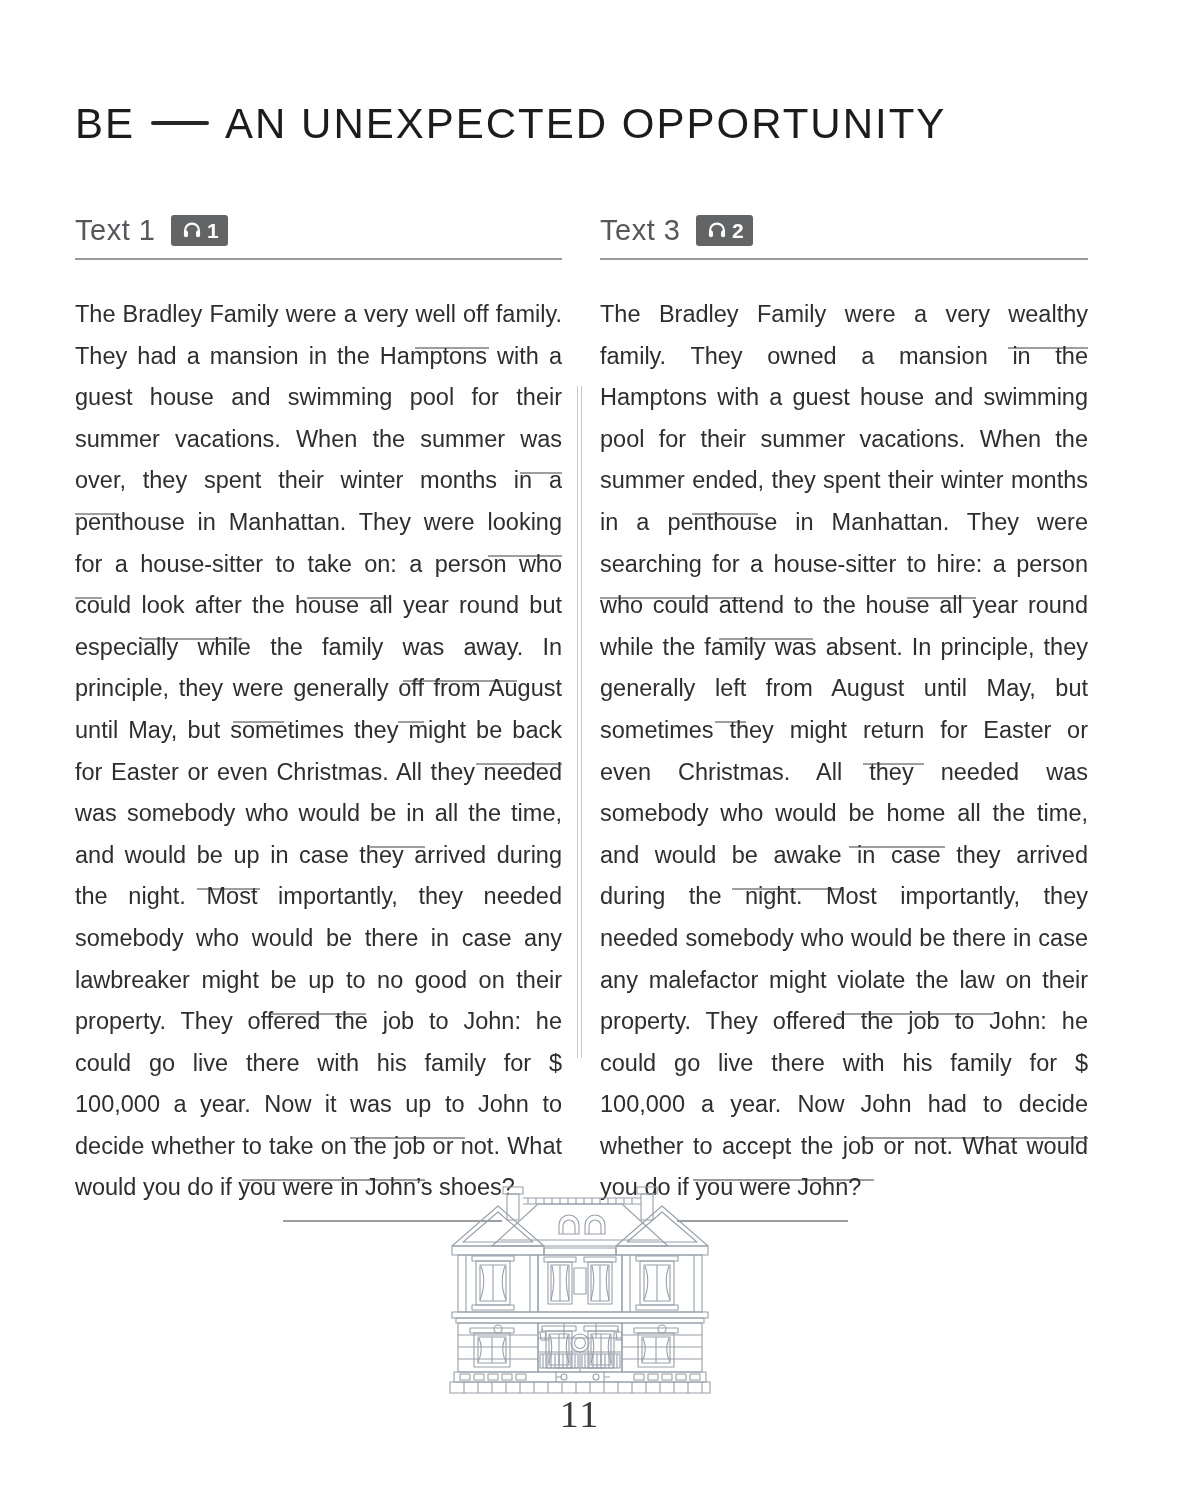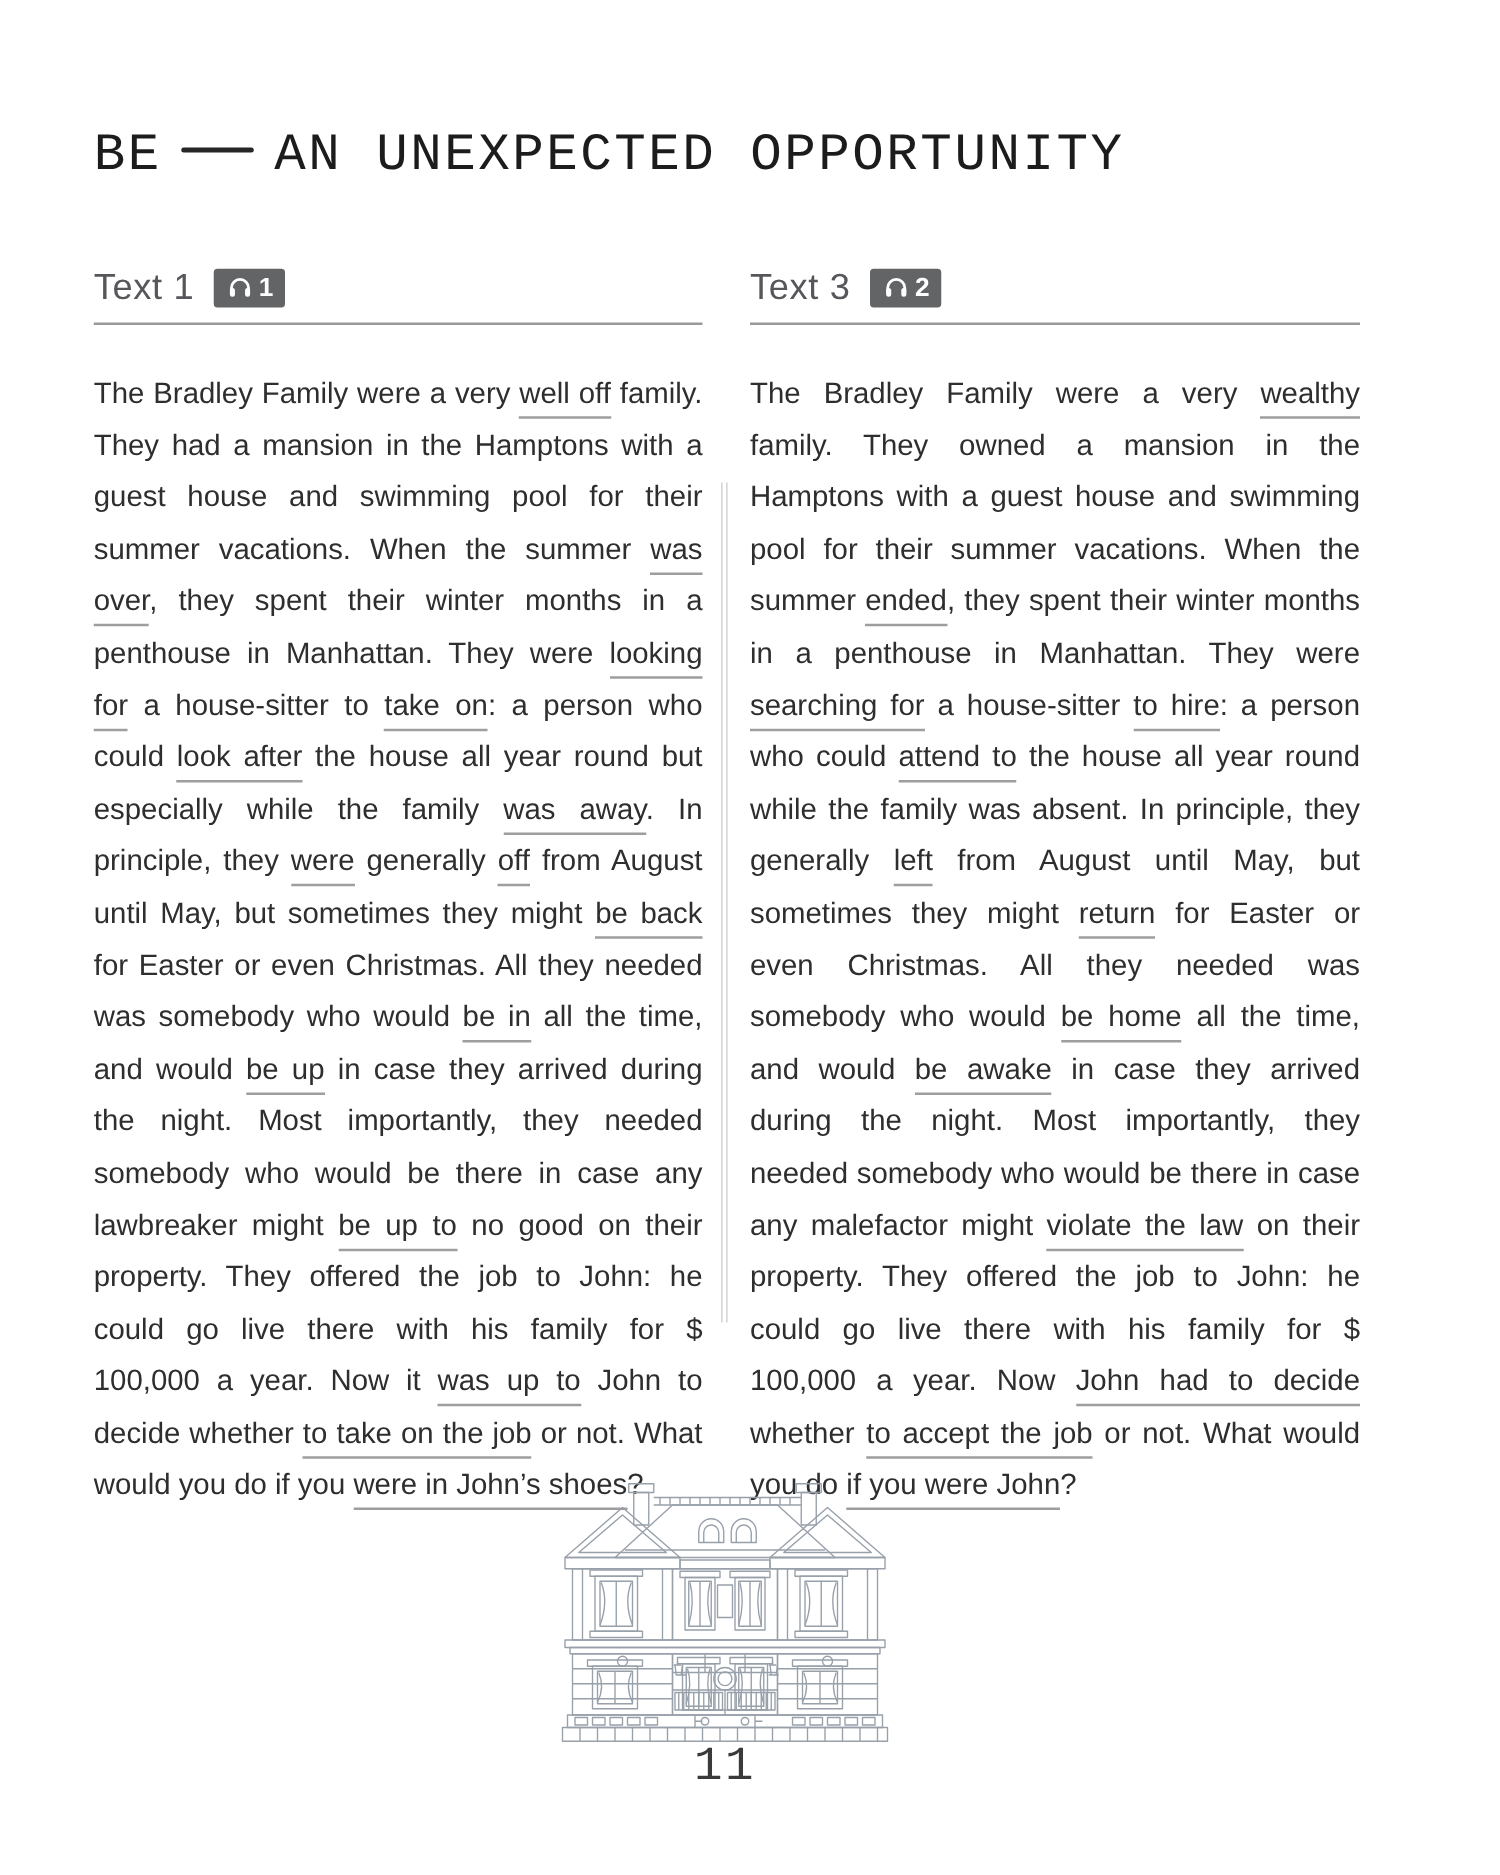--- a/index.html
+++ b/index.html
@@ -6,21 +6,21 @@
   .sheet {
     position:relative;
     width:1200px; height:1500px;
     background:#ffffff;
     font-family:"Liberation Sans", sans-serif;
     overflow:hidden;
   }
   
   .title {
     position:absolute; left:75px; top:100px; margin:0;
-    font-family:Liberation Mono, monospace;
+    font-family:Liberation Sans, sans-serif;
     font-weight:400; font-size:42px; letter-spacing:2px;
     color:#1c1c1c; white-space:nowrap;
   }
   .title-dash {
     display:inline-block; width:58px; height:4px;
     background:#262626; border-radius:2px;
     margin:0 16px; vertical-align:middle; position:relative; top:-4px;
   }
   
   .columns {
@@ -42,34 +42,34 @@
   .badge-num {
     color:#ffffff; font-weight:bold; font-size:21px; line-height:1;
   }
   .body {
     margin:34px 0 0 0;
     font-size:23.5px; line-height:41.6px;
     text-align:justify; color:#2e2e2e;
   }
   .body .u {
     border-bottom:2px solid #9e9e9e;
-    padding-bottom:6px;
+    padding-bottom:20px;
   }
   
   .divider {
     position:absolute; left:577px; top:386px; height:672px; width:3px;
     border-left:1.5px solid #c9c9c9; border-right:1.5px solid #c9c9c9;
   }
   
   .house { position:absolute; left:444px; top:1182px; width:272px; height:212px; }
   
   .page-num {
     position:absolute; left:444px; top:1392px; width:272px;
     text-align:center;
-    font-family:Liberation Mono, monospace;
+    font-family:Liberation Serif, serif;
     font-size:38px; color:#3a3a3a; letter-spacing:2px;
   }
 </style>
 </head>
 <body>
 
 <div class="sheet">
 
   <h1 class="title"><span>BE</span><span class="title-dash"></span><span>AN UNEXPECTED OPPORTUNITY</span></h1>
 

